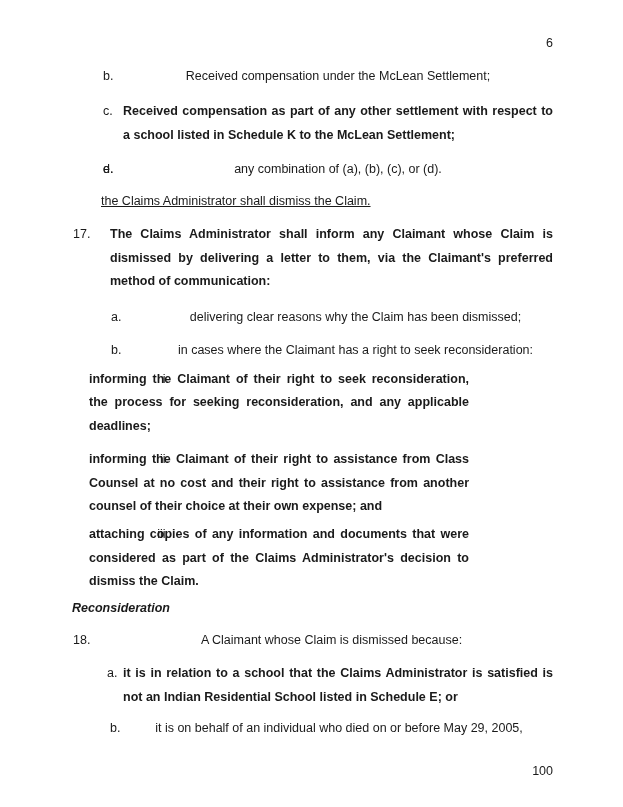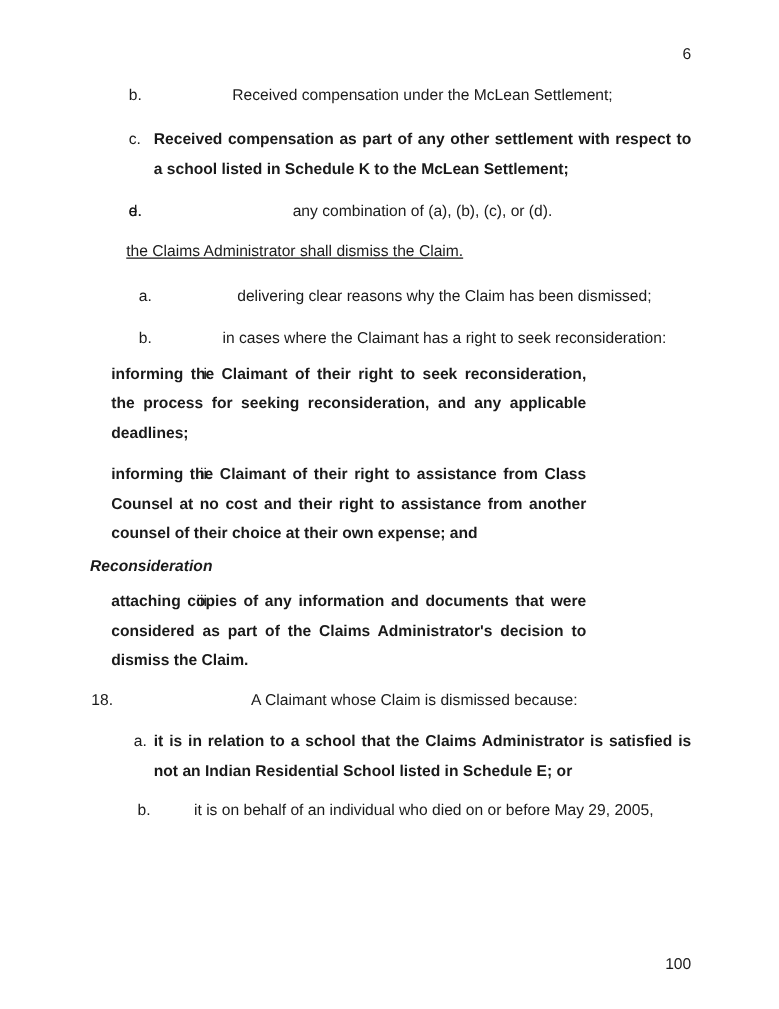--- a/index.html
+++ b/index.html
@@ -87,20 +87,24 @@
 
     <div class="block lvl-a" style="margin-top:9.5px">
       <span class="marker">e.</span>
       <div class="text">any combination of (a), (b), (c), or (d).</div>
     </div>
 
     <div class="block" style="margin-top:8.5px">
       <div class="closing-line">the Claims Administrator shall dismiss the Claim.</div>
     </div>
 
+    <div class="block para just" style="margin-top:9.5px">
+      <span class="marker">17.</span>
+      <div class="text">The Claims Administrator shall inform any Claimant whose Claim is dismissed by delivering a letter to them, via the Claimant's preferred method of communication:</div>
+    </div>
 
     <div class="block lvl-b" style="margin-top:12px">
       <span class="marker">a.</span>
       <div class="text">delivering clear reasons why the Claim has been dismissed;</div>
     </div>
 
     <div class="block lvl-b" style="margin-top:9.5px">
       <span class="marker">b.</span>
       <div class="text">in cases where the Claimant has a right to seek reconsideration:</div>
     </div>
@@ -108,27 +112,27 @@
     <div class="block lvl-r just" style="margin-top:5.5px">
       <span class="marker">i.</span>
       <div class="text">informing the Claimant of their right to seek reconsideration, the process for seeking reconsideration, and any applicable deadlines;</div>
     </div>
 
     <div class="block lvl-r just" style="margin-top:10px">
       <span class="marker">ii.</span>
       <div class="text">informing the Claimant of their right to assistance from Class Counsel at no cost and their right to assistance from another counsel of their choice at their own expense; and</div>
     </div>
 
-    <div class="block" style="margin-top:3.5px">
-      <div class="section-heading">Reconsideration</div>
-    </div>
-
     <div class="block lvl-r just" style="margin-top:4.5px">
       <span class="marker">iii.</span>
       <div class="text">attaching copies of any information and documents that were considered as part of the Claims Administrator's decision to dismiss the Claim.</div>
+    </div>
+
+    <div class="block" style="margin-top:3.5px">
+      <div class="section-heading">Reconsideration</div>
     </div>
 
     <div class="block para" style="margin-top:8.5px">
       <span class="marker">18.</span>
       <div class="text">A Claimant whose Claim is dismissed because:</div>
     </div>
 
     <div class="block lvl-c just" style="margin-top:9.5px">
       <span class="marker">a.</span>
       <div class="text">it is in relation to a school that the Claims Administrator is satisfied is not an Indian Residential School listed in Schedule E; or</div>

